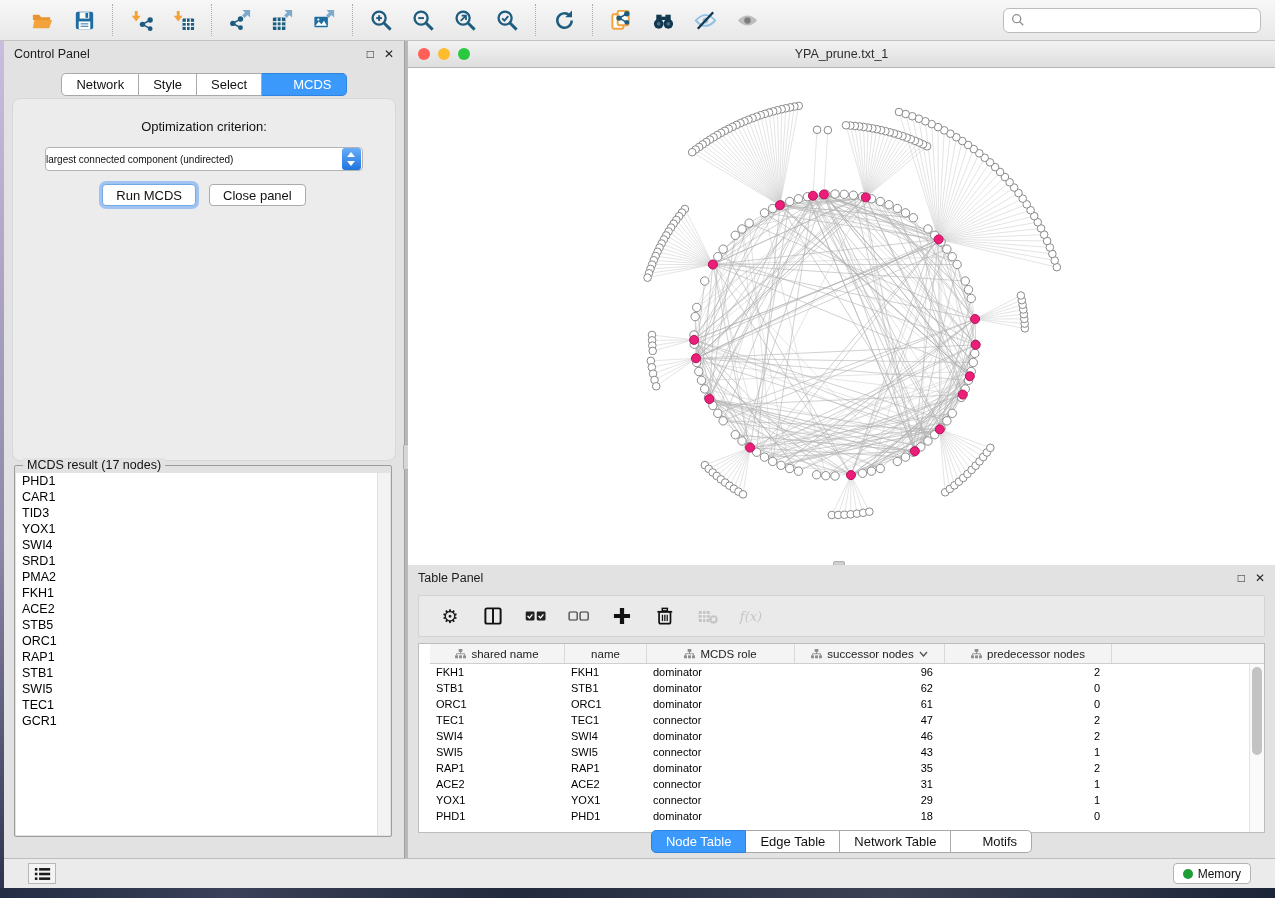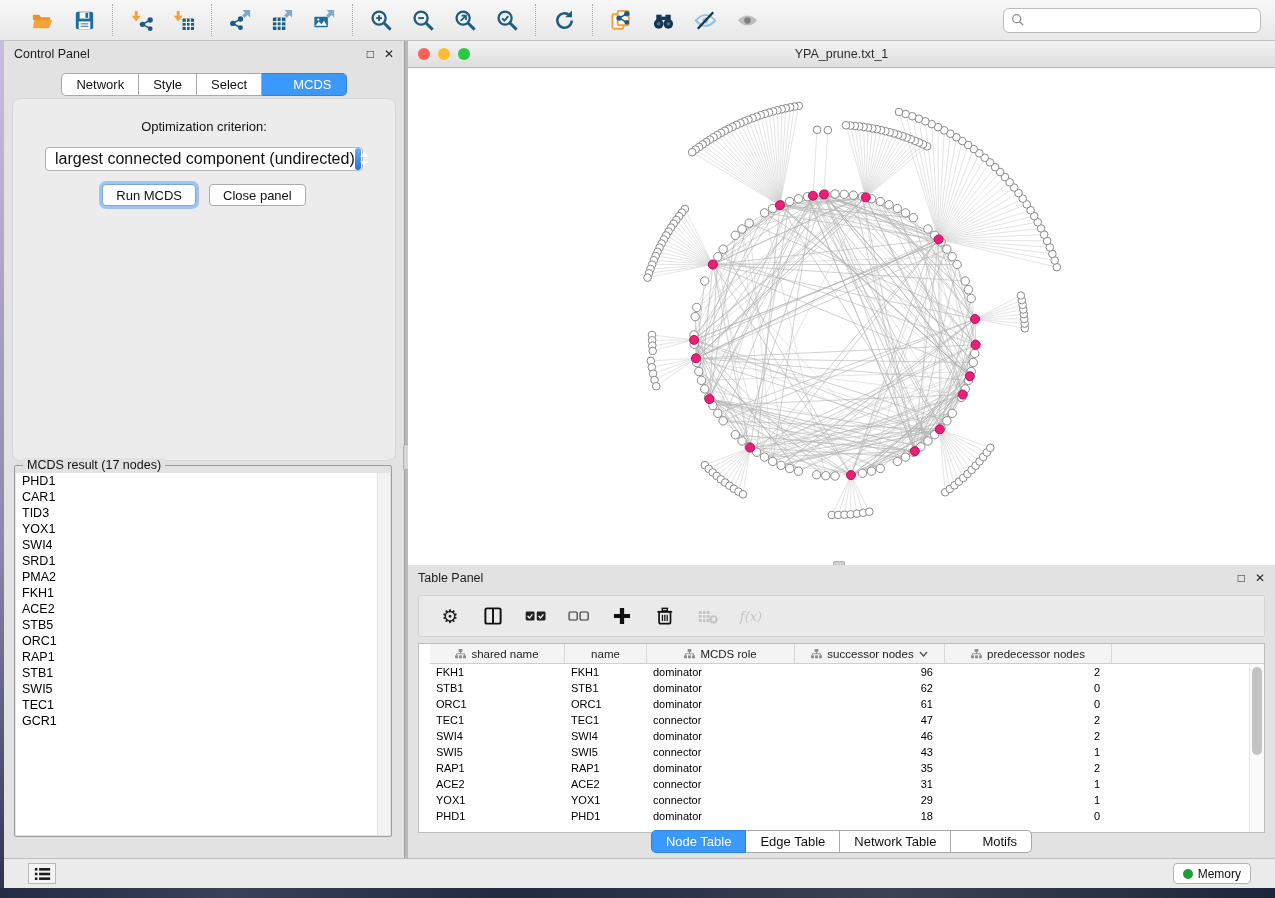--- a/index.html
+++ b/index.html
@@ -39,21 +39,21 @@
   .seg-btn { height:23px; line-height:21px; padding:0 14px; font-size:13px; background:#fff;
     border:1px solid #a9a9a9; border-left-width:0; color:#111; cursor:default; }
   .seg-btn:first-child { border-left-width:1px; border-radius:5px 0 0 5px; }
   .seg-btn:last-child { border-radius:0 5px 5px 0;padding-left:31px; }
   .seg-btn.active { background:#3b99fc; border-color:#2f83e0; color:#fff; }
   #mcds-inner { position:absolute; left:8px; right:8px; top:57px; height:363px;
     background:#ececec; border:1px solid #d8d8d8; border-radius:8px; }
   #opt-label { margin-top:20px; text-align:center; font-size:13px; color:#111; }
   #opt-select { margin:13px auto 0; width:318px; height:24px; background:#fff;
     border:1px solid #b3b3b3; border-radius:4px; display:flex; align-items:center; cursor:default; }
-  #opt-select .val { flex:1; font-size:16px; padding-left:9px; color:#111; white-space:nowrap; }
+  #opt-select .val { flex:1; font-size:10px; color:#111; white-space:nowrap; }
   #opt-stepper { width:19px; height:22px; margin-right:1px; border-radius:3px;
     background:linear-gradient(#66aef8,#2174df); position:relative; }
   #opt-stepper:before, #opt-stepper:after { content:""; position:absolute; left:5px;
     border-left:4.5px solid transparent; border-right:4.5px solid transparent; }
   #opt-stepper:before { top:4px; border-bottom:5px solid #fff; }
   #opt-stepper:after { bottom:4px; border-top:5px solid #fff; }
   #mcds-buttons { margin-top:13px; display:flex; justify-content:center; gap:13px; }
   .mac-btn { height:22px; padding:0 13px; font-size:13px; background:#fff;
     border:1px solid #ababab; border-radius:4px; color:#111; cursor:default;
     font-family:inherit; }

